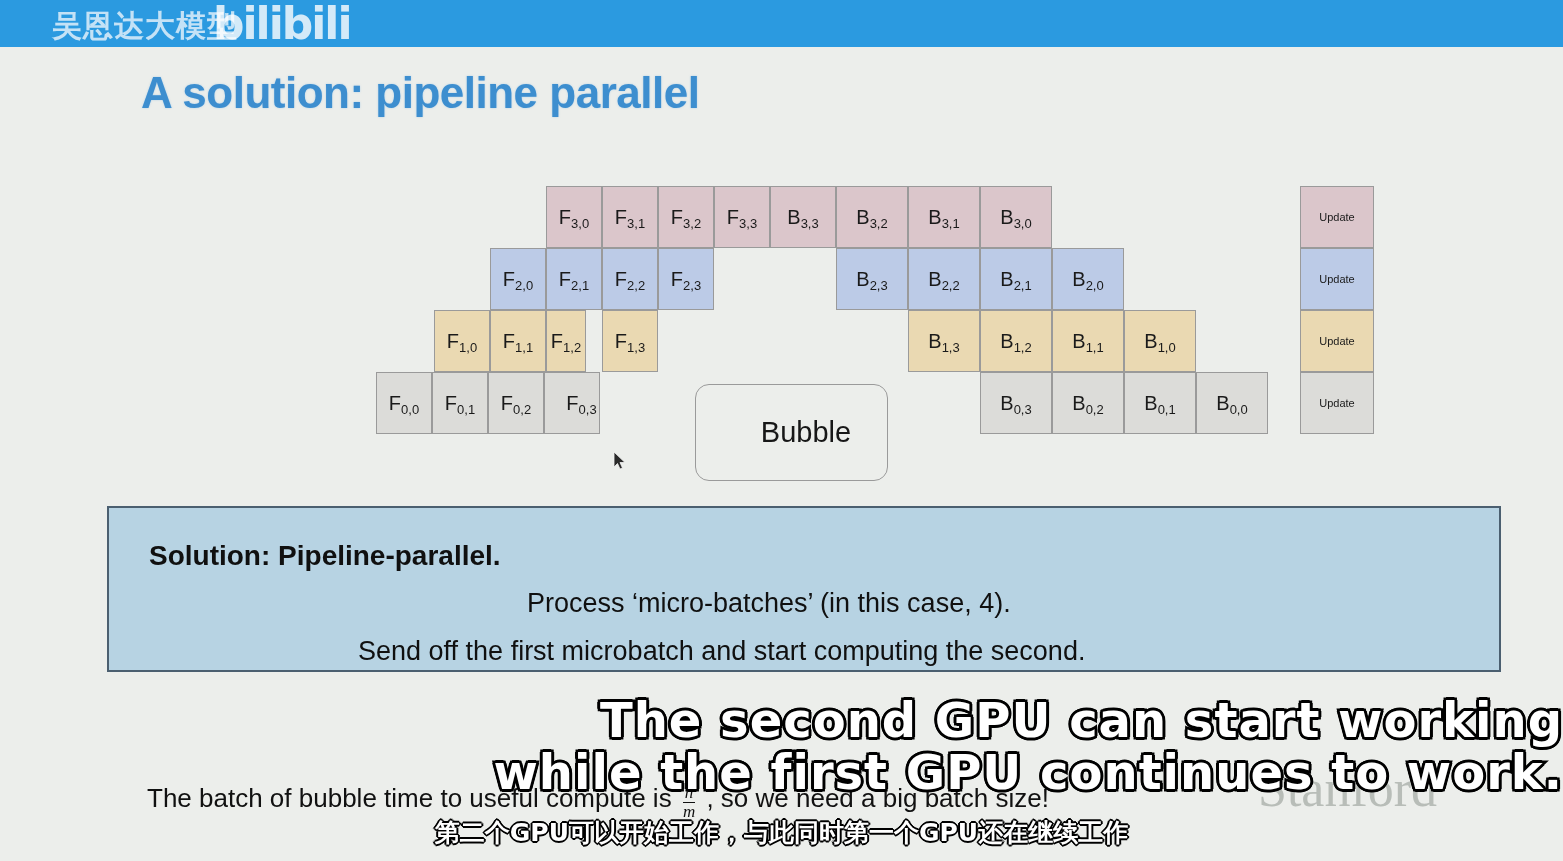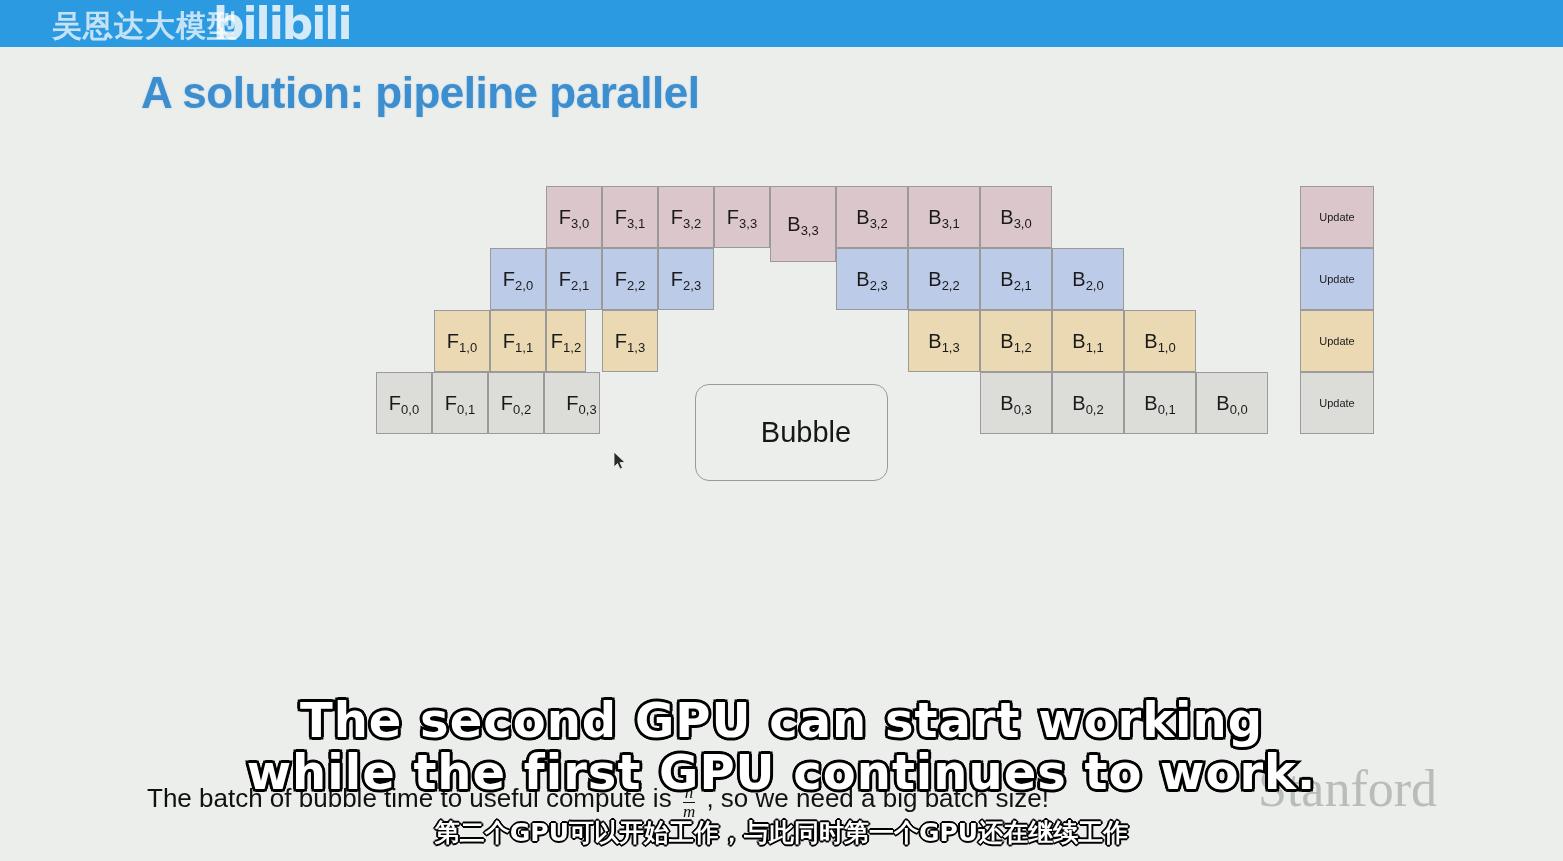--- a/index.html
+++ b/index.html
@@ -100,21 +100,21 @@
     text-align:center;font-family:"Liberation Serif",serif;
     font-style:italic;font-size:17px;line-height:1.05;
     vertical-align:middle;margin:0 4px;
   }
   #ratio-formula .num{display:block;}
   #ratio-formula .bar{display:block;border-top:1px solid #111;}
   #ratio-formula .den{display:block;}
   
   #subtitle-overlay{
     position:absolute;left:0;top:694px;width:1563px;
-    text-align:center;pointer-events:none;
+    text-align:right;pointer-events:none;
   }
   .subtitle-line{
     font-size:48px;font-weight:bold;color:#ffffff;
     font-family:"DejaVu Sans",sans-serif;
     letter-spacing:1px;line-height:52px;
     -webkit-text-stroke:5px #000;
     paint-order:stroke fill;
     text-shadow:
       3px 0 0 #000,-3px 0 0 #000,0 3px 0 #000,0 -3px 0 #000,
       2px 2px 0 #000,-2px 2px 0 #000,2px -2px 0 #000,-2px -2px 0 #000;
@@ -150,21 +150,21 @@
       </div>
     <div class="cell r3" style="left:602px;top:139px;width:56px;height:62px;">
         <span><span>F</span><sub>3,1</sub></span>
       </div>
     <div class="cell r3" style="left:658px;top:139px;width:56px;height:62px;">
         <span><span>F</span><sub>3,2</sub></span>
       </div>
     <div class="cell r3" style="left:714px;top:139px;width:56px;height:62px;">
         <span><span>F</span><sub>3,3</sub></span>
       </div>
-    <div class="cell r3" style="left:770px;top:139px;width:66px;height:76px;">
+    <div class="cell r3" style="left:770px;top:139px;width:66px;height:62px;">
         <span><span>B</span><sub>3,3</sub></span>
       </div>
     <div class="cell r3" style="left:836px;top:139px;width:72px;height:62px;">
         <span><span>B</span><sub>3,2</sub></span>
       </div>
     <div class="cell r3" style="left:908px;top:139px;width:72px;height:62px;">
         <span><span>B</span><sub>3,1</sub></span>
       </div>
     <div class="cell r3" style="left:980px;top:139px;width:72px;height:62px;">
         <span><span>B</span><sub>3,0</sub></span>
@@ -259,20 +259,25 @@
 
     <div id="bubble-box">
       <span>Bubble</span>
     </div>
 
     <svg id="mouse-cursor" viewBox="0 0 14 20">
       <path d="M1 1 L1 16 L4.5 12.5 L7 18 L9.5 17 L7 11.5 L12 11.5 Z" fill="#2a2a2a" stroke="#f2f2f2" stroke-width="0.8"></path>
     </svg>
   </div>
 
+  <div id="solution-box">
+    <div id="solution-heading">Solution: Pipeline-parallel.</div>
+    <div id="solution-line-1">Process ‘micro-batches’ (in this case, 4).</div>
+    <div id="solution-line-2">Send off the first microbatch and start computing the second.</div>
+  </div>
 
   <div id="ratio-note">
     <span>The batch of bubble time to useful compute is</span>
     <span id="ratio-formula">
       <span class="num">n</span>
       <span class="bar"></span>
       <span class="den">m</span>
     </span>
     <span>, so we need a big batch size!</span>
   </div>

